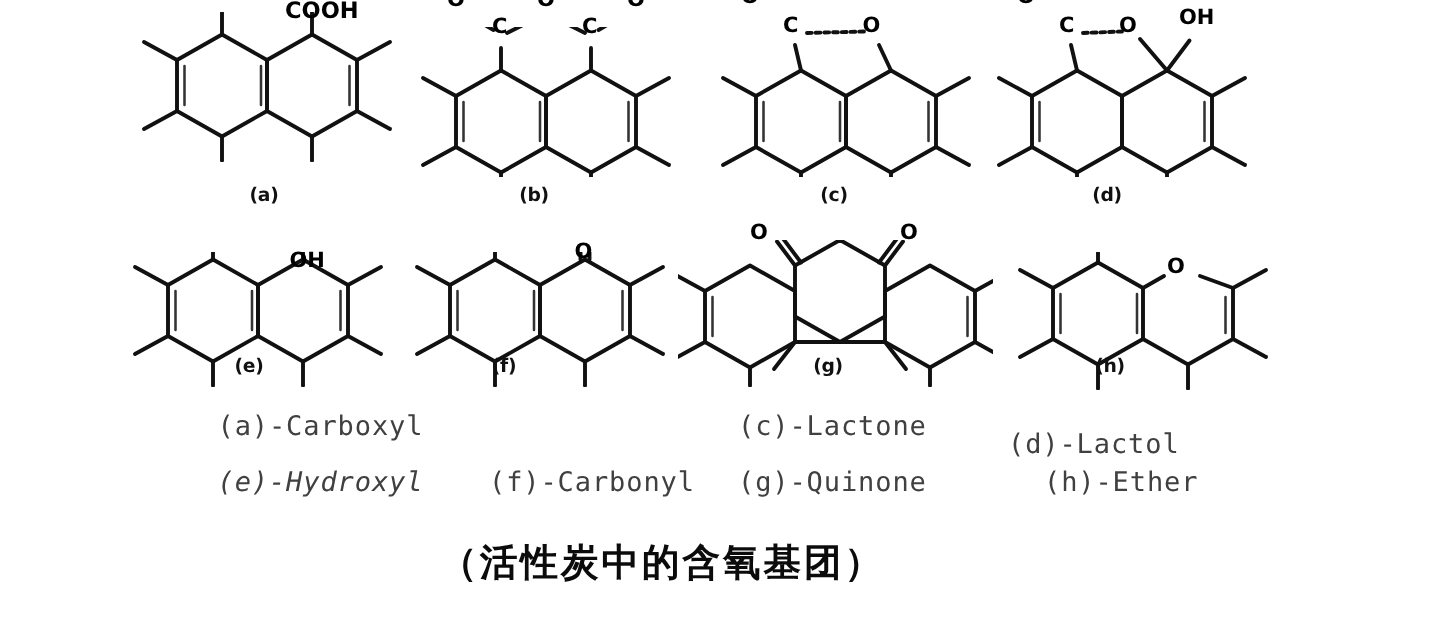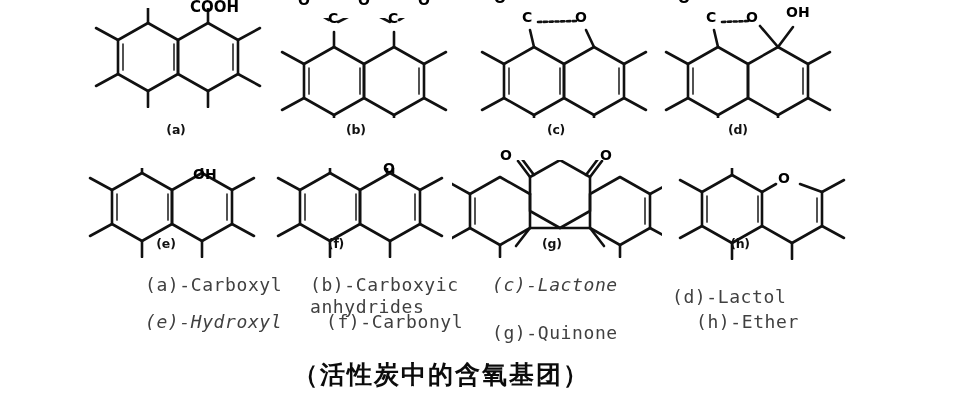--- a/index.html
+++ b/index.html
@@ -276,26 +276,24 @@
       <path class="ink" d="M120,75 L120,91"></path>
       <path class="ink" d="M150,24 L172,12"></path>
       <path class="ink" d="M150,58 L172,70"></path>
     </svg>
     <span class="atom" style="position:absolute;left:106px;top:2px;">O</span>
   </div>
   <div class="plabel" style="left:740px;top:236px;">(h)</div>
 
   <div class="legend">
     <div class="legend-item" style="left:145px;top:8px;">(a)-Carboxyl</div>
-    <div class="legend-item" style="left:310px;top:8px;">(b)-Carboxyic
-anhydrides</div>
-    <div class="legend-item" style="left:492px;top:8px;font-style:italic;">(c)-Lactone</div>
+    <div class="legend-item" style="left:492px;top:8px;">(c)-Lactone</div>
     <div class="legend-item" style="left:672px;top:20px;">(d)-Lactol</div>
 
     <div class="legend-item" style="left:145px;top:45px;font-style:italic;">(e)-Hydroxyl</div>
     <div class="legend-item" style="left:326px;top:45px;">(f)-Carbonyl</div>
-    <div class="legend-item" style="left:492px;top:56px;">(g)-Quinone</div>
+    <div class="legend-item" style="left:492px;top:45px;">(g)-Quinone</div>
     <div class="legend-item" style="left:696px;top:45px;">(h)-Ether</div>
   </div>
 
   <div class="caption">（活性炭中的含氧基团）</div>
 
 </div>
 
 </body></html>

